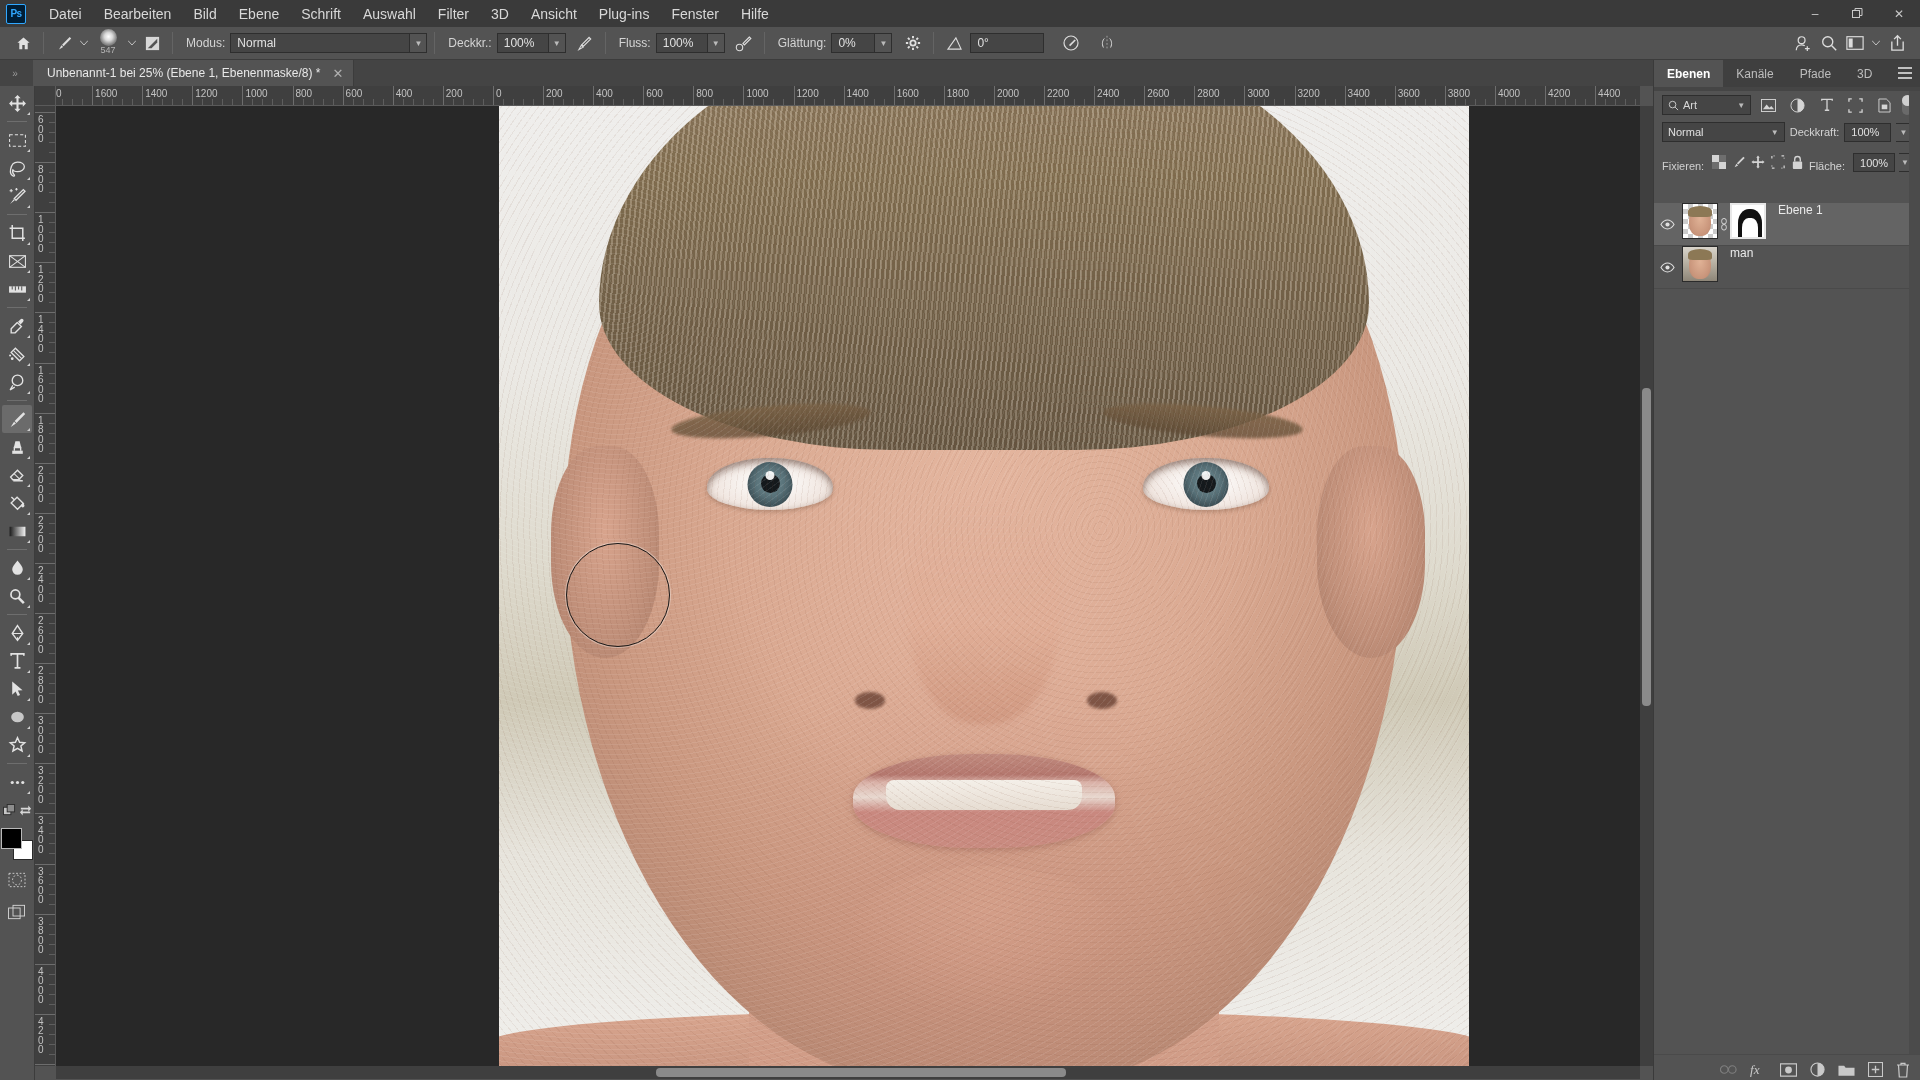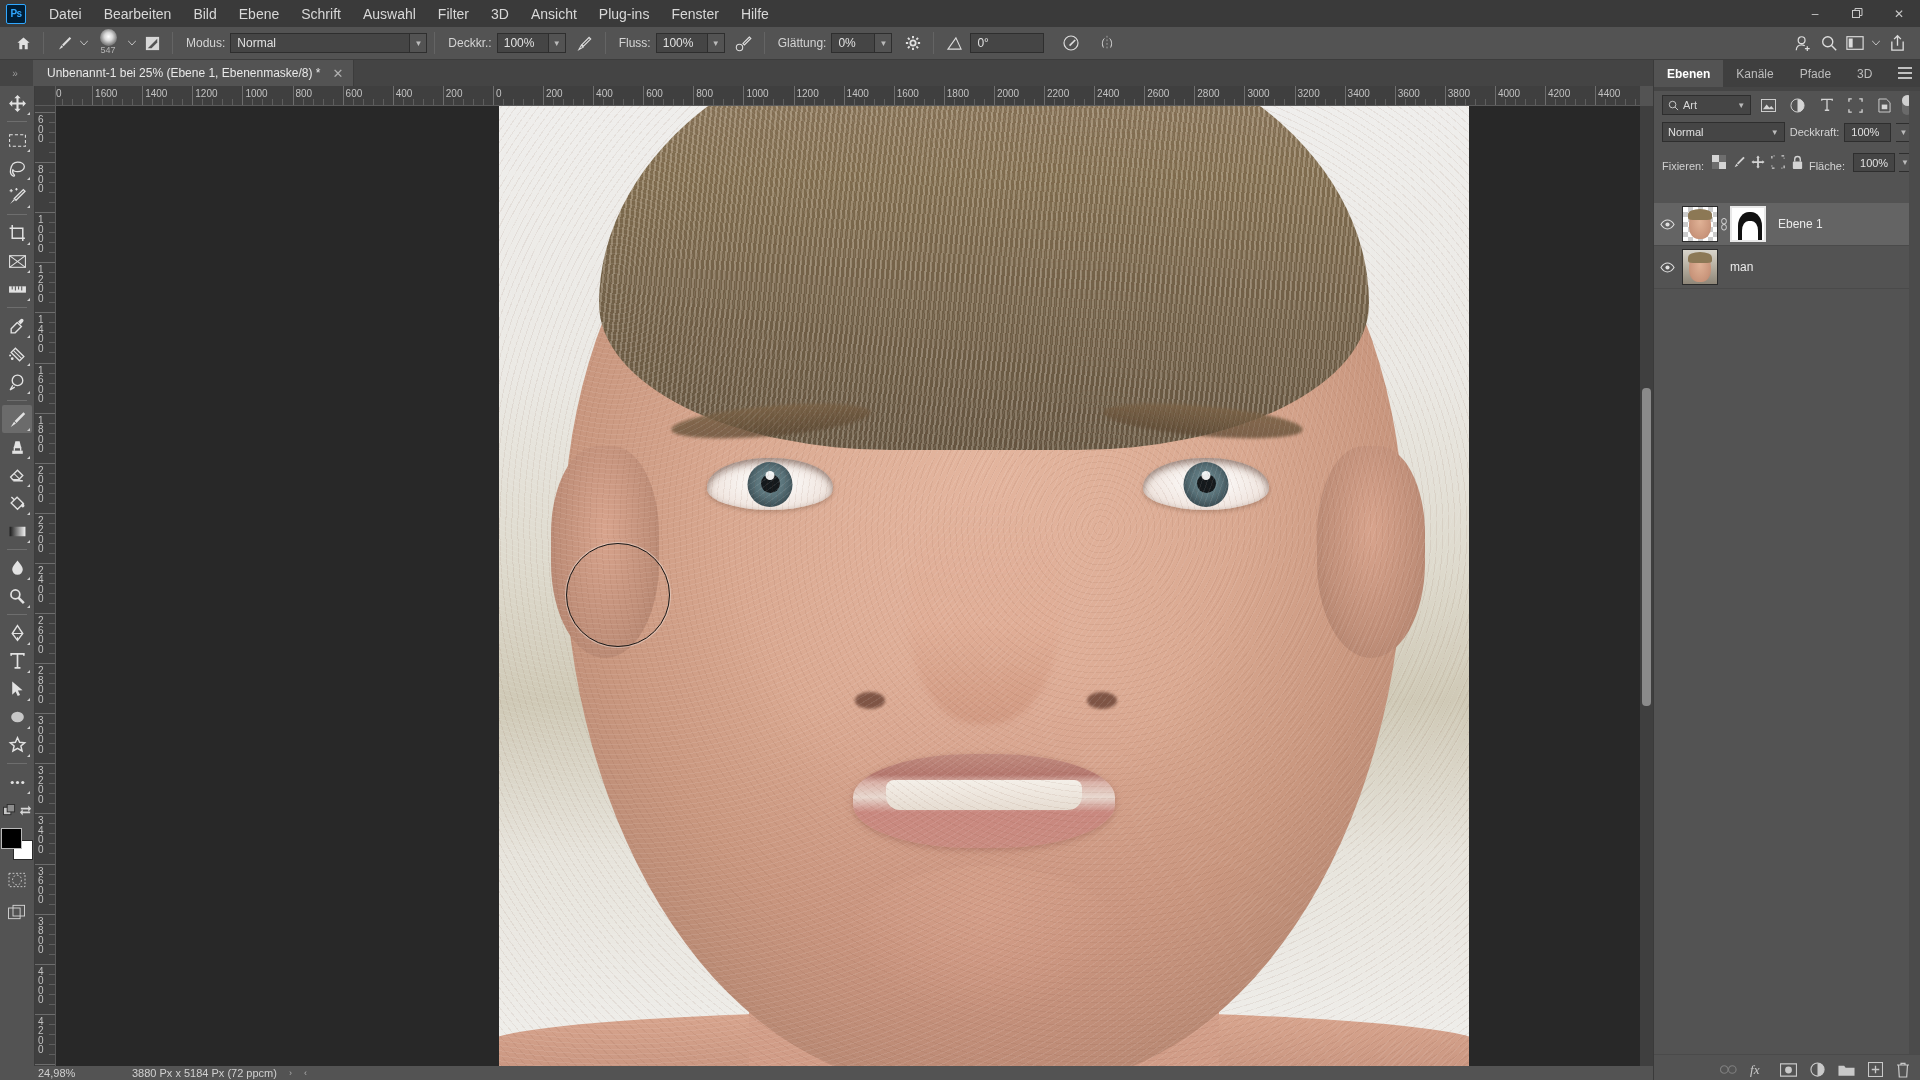--- a/index.html
+++ b/index.html
@@ -337,21 +337,21 @@
     display: flex; align-items: center; justify-content: space-between;
     padding: 0 5px; font-size: 11px; color: #e0e0e0;
   }
   .lock-row {
     display: flex; align-items: flex-end; padding: 0 8px; height: 27px; gap: 4px;
   }
   .lock-label { font-size: 11px; color: #d0d0d0; margin-right: 3px; }
   .lock-icon { width: 21px; height: 20px; display: flex; align-items: center; justify-content: center; color: #d8d8d8; }
   .layer-list { position: absolute; top: 112px; left: 0; right: 0; bottom: 32px; }
   .layer-row {
-    display: flex; align-items: center; height: 43px;
+    display: flex; height: 43px;
     border-bottom: 1px solid #4a4a4a; position: relative;
   }
   .layer-row.selected { background: #646464; }
   .eye-cell {
     width: 26px; height: 43px; display: flex; align-items: center; justify-content: center;
   }
   .eye-box { width: 13px; height: 13px; border: 1px solid #6f6f6f; }
   .layer-thumb {
     width: 36px; height: 36px; border: 1px solid #2b2b2b; margin-left: 2px;
     position: relative; overflow: hidden; background: #777;
@@ -1130,26 +1130,20 @@
     </div>
     <div class="brush-cursor" id="brush-cursor" style="width: 104px; height: 104px; left: 510px; top: 437px;"></div>
   </div>
   <div class="cv-scroll-v">
       <div class="thumb"></div>
     </div>
   <div class="cv-scroll-h">
       <div class="thumb"></div>
     </div>
 
-  <div class="statusbar">
-    <div class="sb-zoom">24,98%</div>
-    <div class="sb-dims">3880 Px x 5184 Px (72 ppcm)</div>
-    <div class="sb-arrow">›</div>
-    <div class="sb-arrow">‹</div>
-  </div>
 
   <div class="rightpanel">
     <div class="panel-tabs" id="panel-tabs">
       <div class="ptab active">Ebenen</div>
         <div class="ptab">Kanäle</div>
         <div class="ptab">Pfade</div>
         <div class="ptab">3D</div>
         <div class="panel-menu">
           <i></i>
           <i></i>

